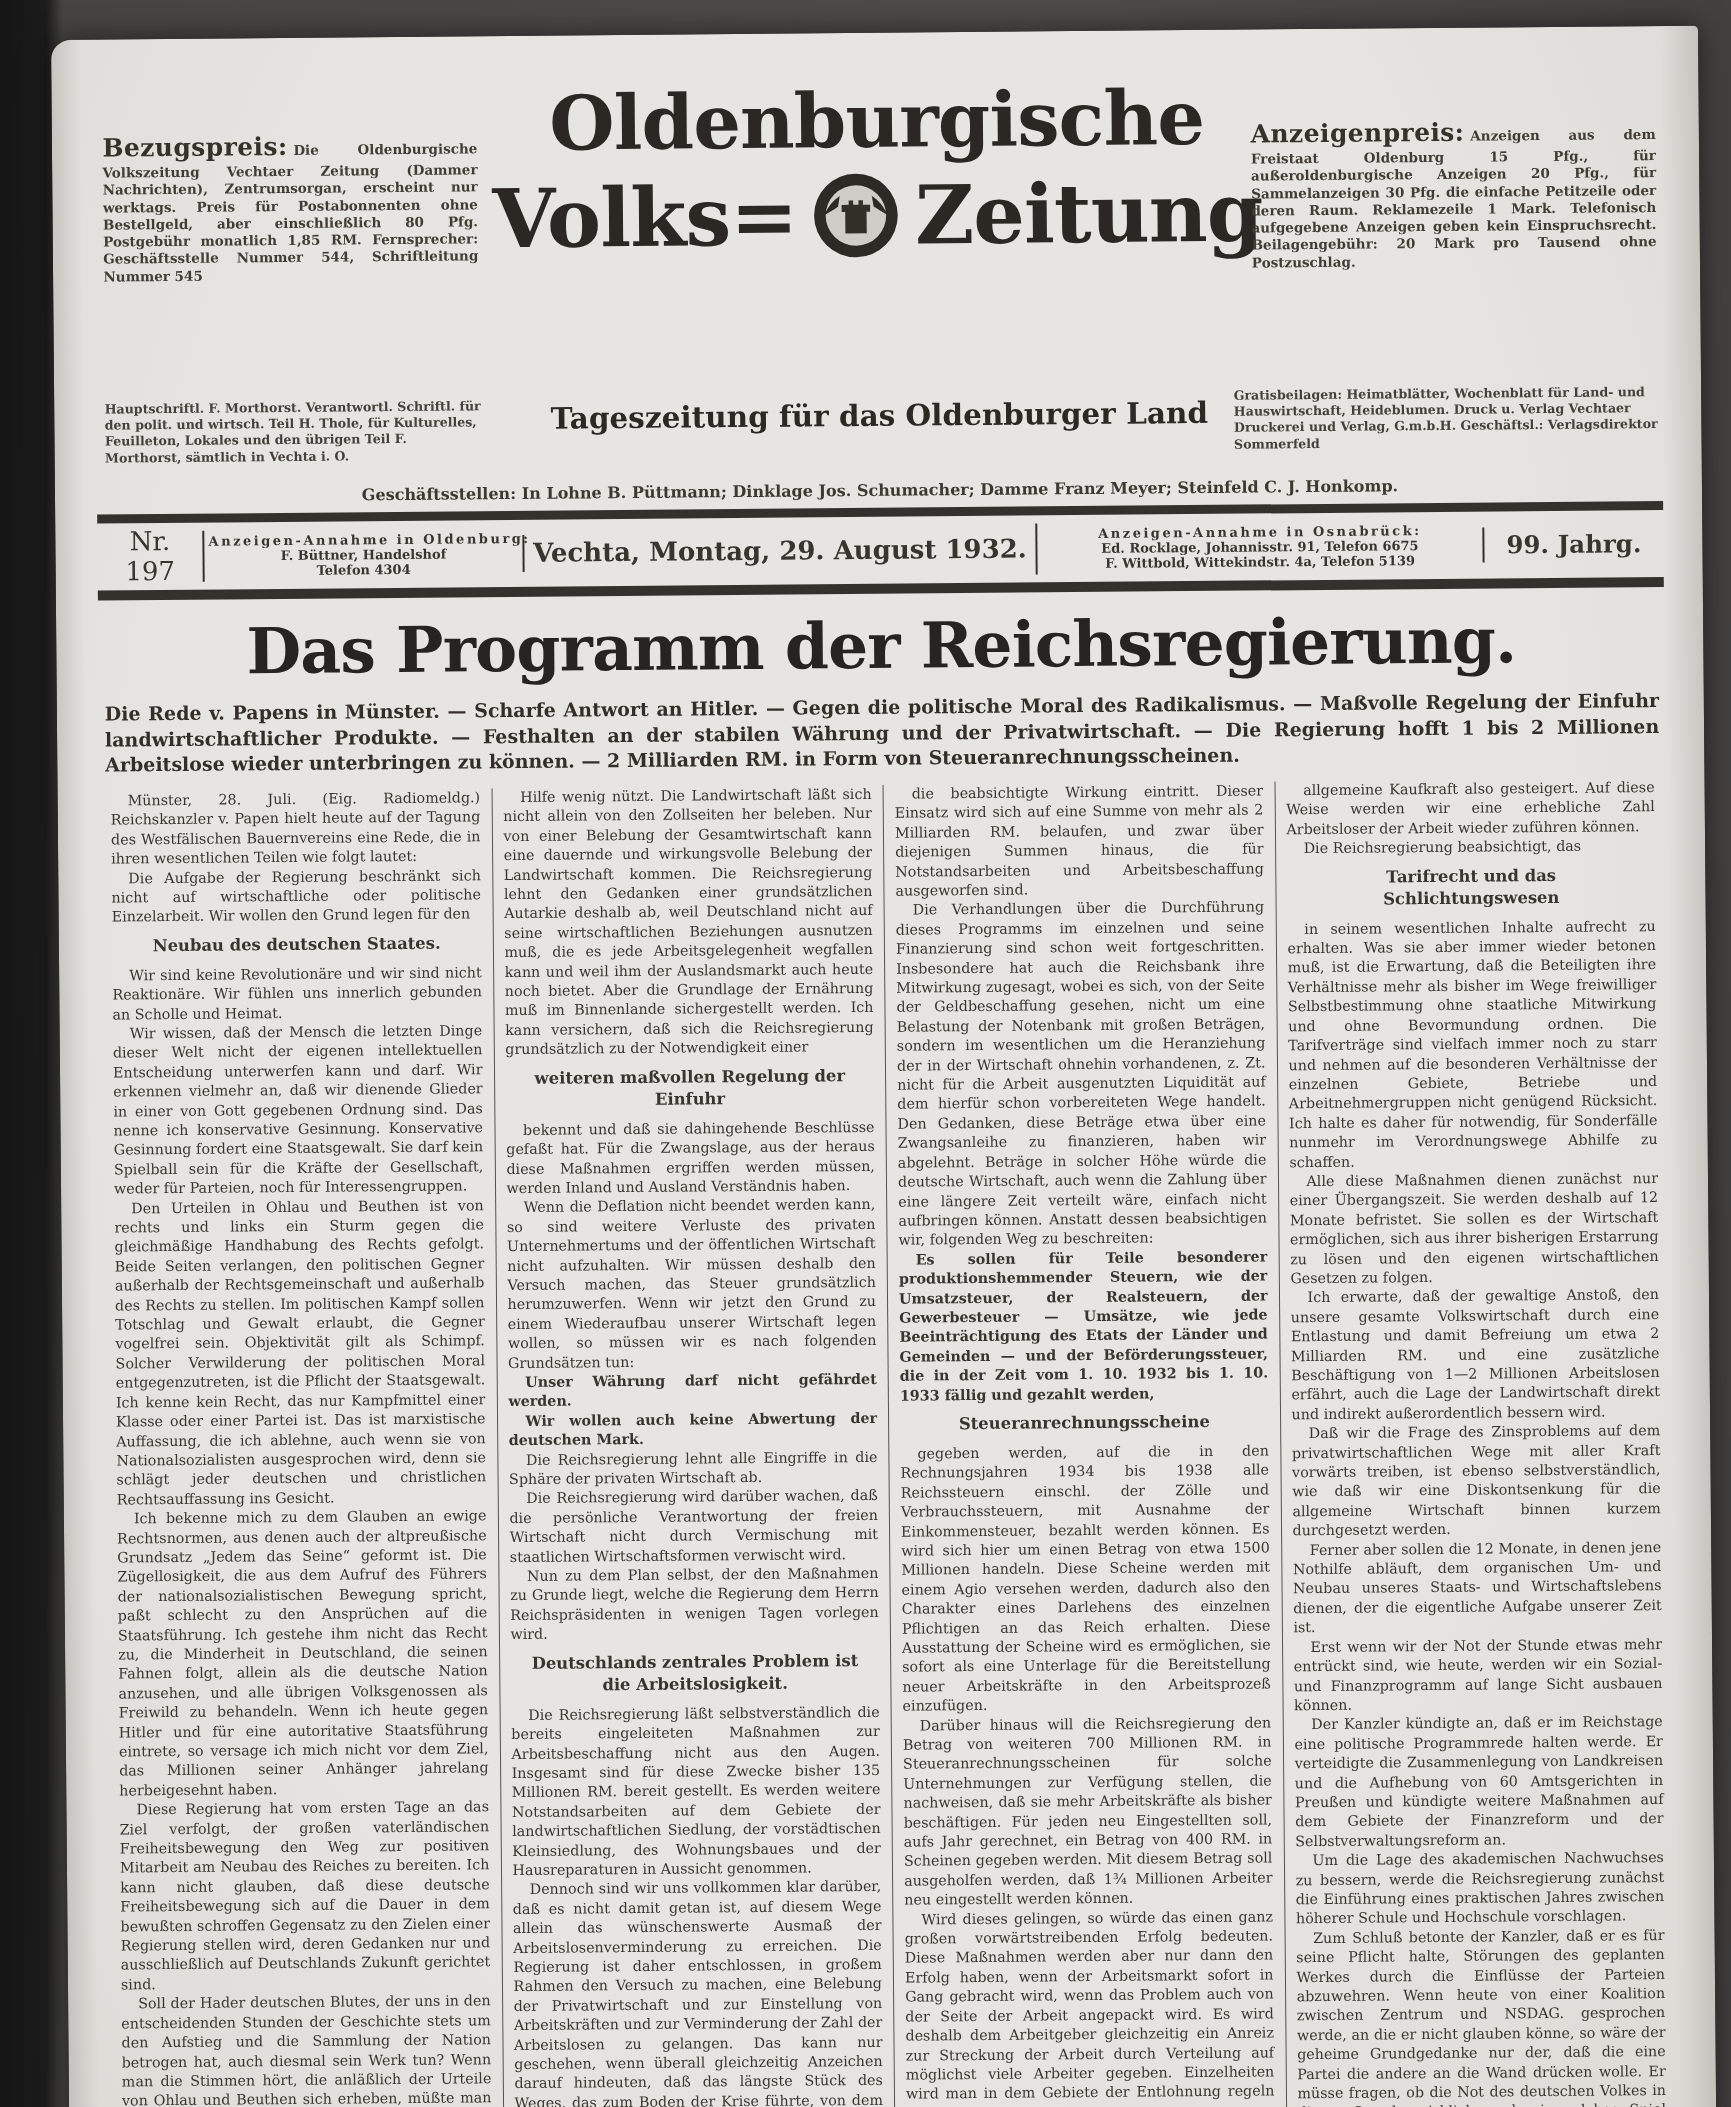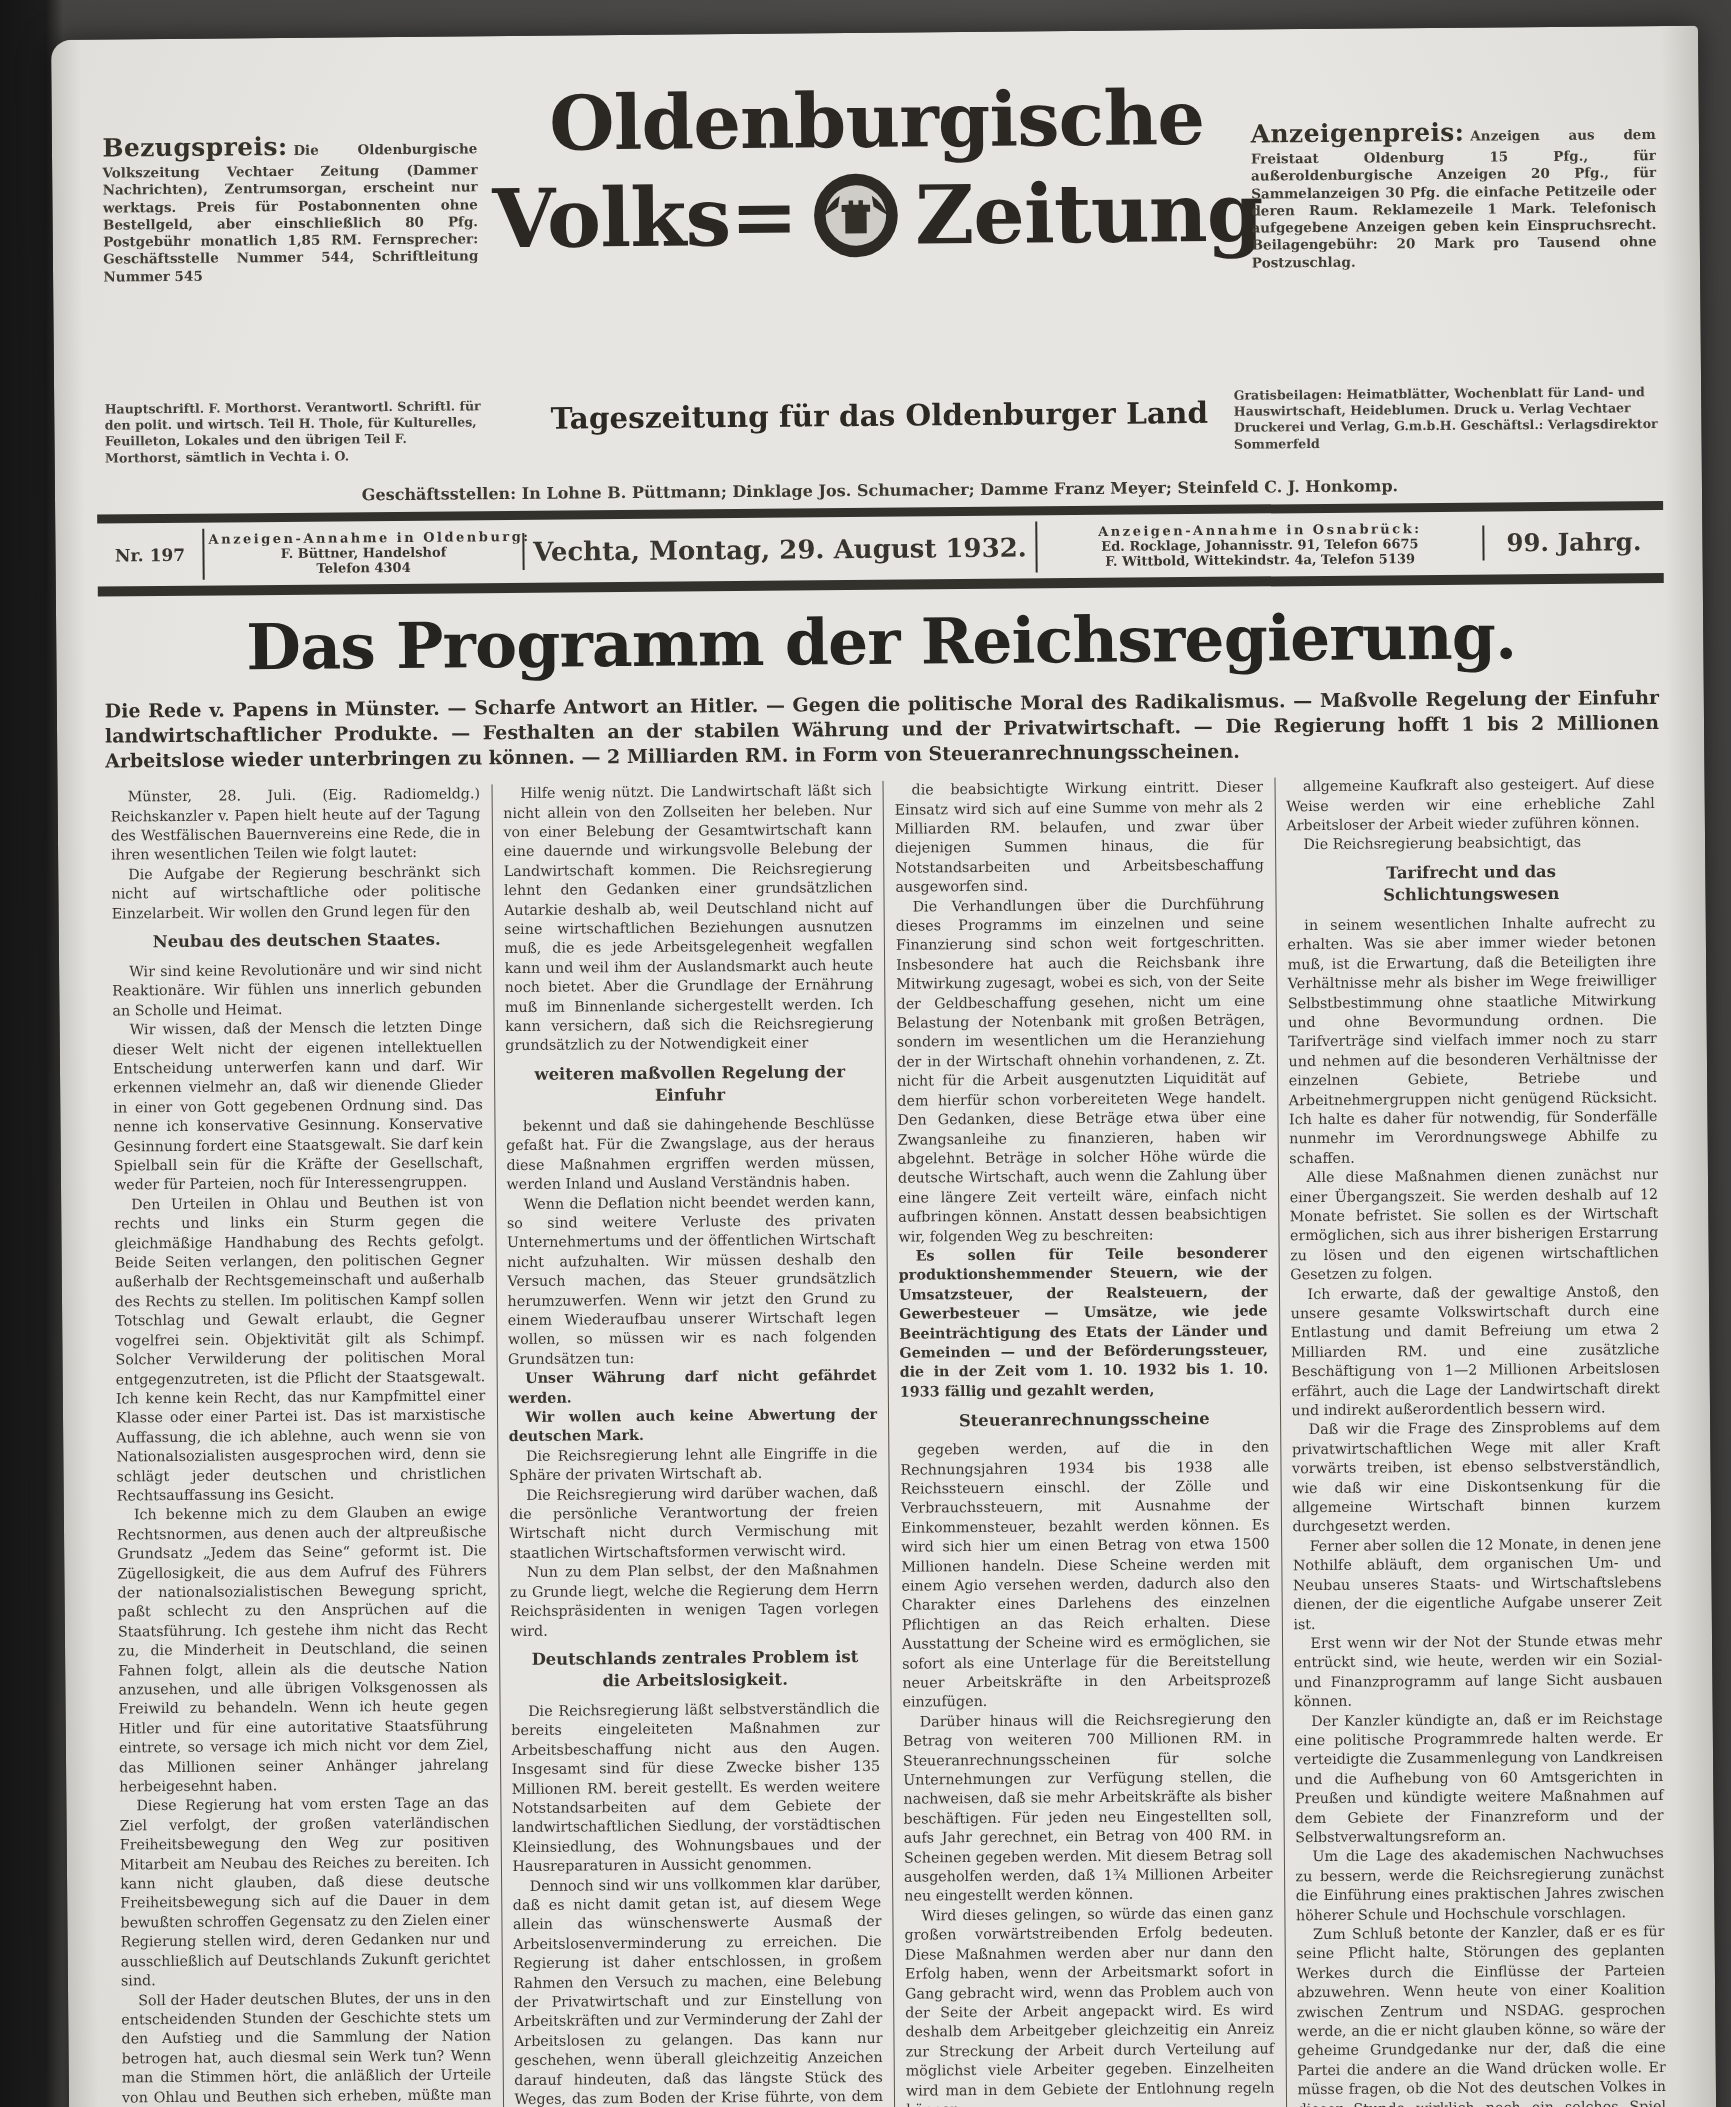--- a/index.html
+++ b/index.html
@@ -35,21 +35,21 @@
   .gratis{position:absolute;right:2.5px;top:0px;width:426px;font-size:12.6px;line-height:1.3;font-weight:bold;color:#45413a;}
   .subtitle{position:absolute;left:50%;transform:translateX(-50%);top:7.6px;font-size:29.5px;font-weight:bold;white-space:nowrap;color:#2c2923;}
   .gstellen{text-align:center;font-size:16px;font-weight:bold;margin-top:1.7px;color:#3c3930;}
 
   .bar{height:9.3px;background:#33312c;margin-top:7.6px;}
   .bar.b2{height:10px;margin-top:0;}
   .inforow{display:grid;grid-template-columns:105px 320px 1fr 447px 181px;align-items:center;
     min-height:63px;}
   .infocell{padding:3.4px 4.2px;text-align:center;}
   .infocell + .infocell{border-left:2.5px solid #33312c;}
-  .issue{font-size:17px;font-weight:bold;}
+  .issue{font-size:26px;font-weight:normal;}
   .annahme-head{font-size:13px;font-weight:bold;letter-spacing:2.5px;white-space:nowrap;}
   .annahme-line{font-size:13px;font-weight:bold;}
   .dateline{font-size:26px;font-weight:bold;white-space:nowrap;}
   .volume{font-size:24.5px;font-weight:bold;}
 
   
   .headline{text-align:center;font-size:63px;font-weight:bold;letter-spacing:-0.8px;
     margin:15px 0 12.6px 0;color:#262420;}
   .deck{font-size:19px;font-weight:bold;line-height:1.32;text-align:justify;color:#332f28;
     padding:0 5.9px;}

